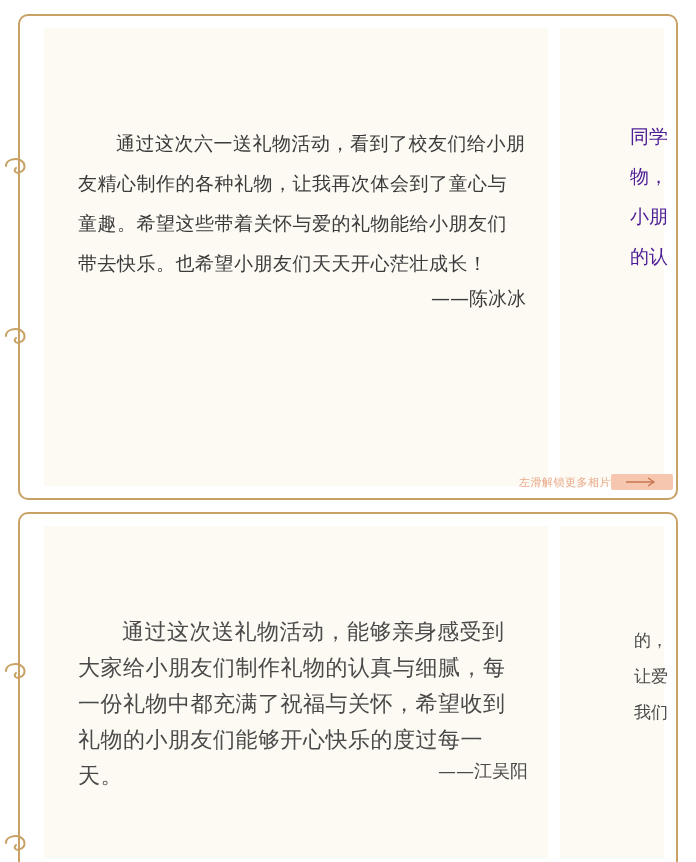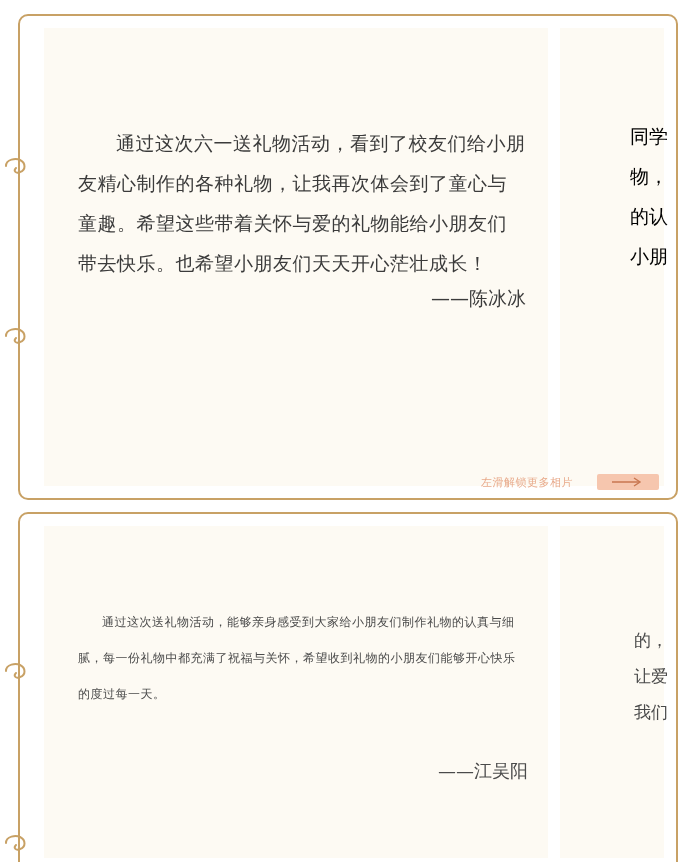--- a/index.html
+++ b/index.html
@@ -83,59 +83,59 @@
     font-size: 19px;
     color: #3b3b3b;
     font-family: "DejaVu Sans", "Liberation Sans", sans-serif;
     margin-left: 16px;
   }
 
   .card-2 .para {
     left: 58px;
     right: 150px;
     top: 78px;
-    font-size: 12px;
+    font-size: 22px;
     line-height: 36px;
     text-indent: 2em;
     color: #4a4a4a;
   }
   .card-2 .signature {
     position: absolute;
     right: 148px;
     top: 245px;
     font-size: 18px;
     color: #4a4a4a;
     font-family: "DejaVu Sans", "Liberation Sans", sans-serif;
   }
 
   
   .side-text {
     position: absolute;
-    color: #000000;
+    color: #4c1d95;
     font-family: "DejaVu Sans", "Liberation Sans", sans-serif;
     font-size: 19px;
     line-height: 40px;
     text-align: right;
     width: 86px;
     right: 8px;
     overflow: hidden;
     white-space: nowrap;
   }
   .card-1 .side-text { top: 100px; }
   .card-2 .side-text { top: 108px; font-size: 17px; line-height: 36px; color: #4a4a4a;}
   .side-text div { overflow: hidden; }
 
   
   .swipe-hint {
     position: absolute;
-    right: 17px;
+    right: 3px;
     bottom: 8px;
     display: flex;
     align-items: center;
-    gap: 24px;
+    gap: 0;
   }
   .swipe-label {
     font-size: 11px;
     color: #e8a98a;
     font-family: "DejaVu Sans", "Liberation Sans", sans-serif;
     letter-spacing: 0.5px;
   }
   .swipe-arrow {
     width: 62px;
     height: 16px;
@@ -159,22 +159,22 @@
 
     <div class="paper paper-main"></div>
     <div class="paper paper-side"></div>
 
     <p class="para">通过这次六一送礼物活动，看到了校友们给小朋友精心制作的各种礼物，让我再次体会到了童心与童趣。希望这些带着关怀与爱的礼物能给小朋友们带去快乐。也希望小朋友们天天开心茫壮成长！</p>
     <div class="signature">——陈冰冰</div>
 
     <div class="side-text">
       <div>同学</div>
       <div>物，</div>
+      <div>小朋</div>
       <div>的认</div>
-      <div>小朋</div>
     </div>
 
     <div class="swipe-hint">
       <span class="swipe-label">左滑解锁更多相片</span>
       <span class="swipe-arrow">
         <svg width="34" height="10" viewBox="0 0 34 10">
           <line x1="1" y1="5" x2="28" y2="5" stroke="#c8764f" stroke-width="1.4"></line>
           <polyline points="23,1 29,5 23,9" fill="none" stroke="#c8764f" stroke-width="1.4"></polyline>
         </svg>
       </span>

